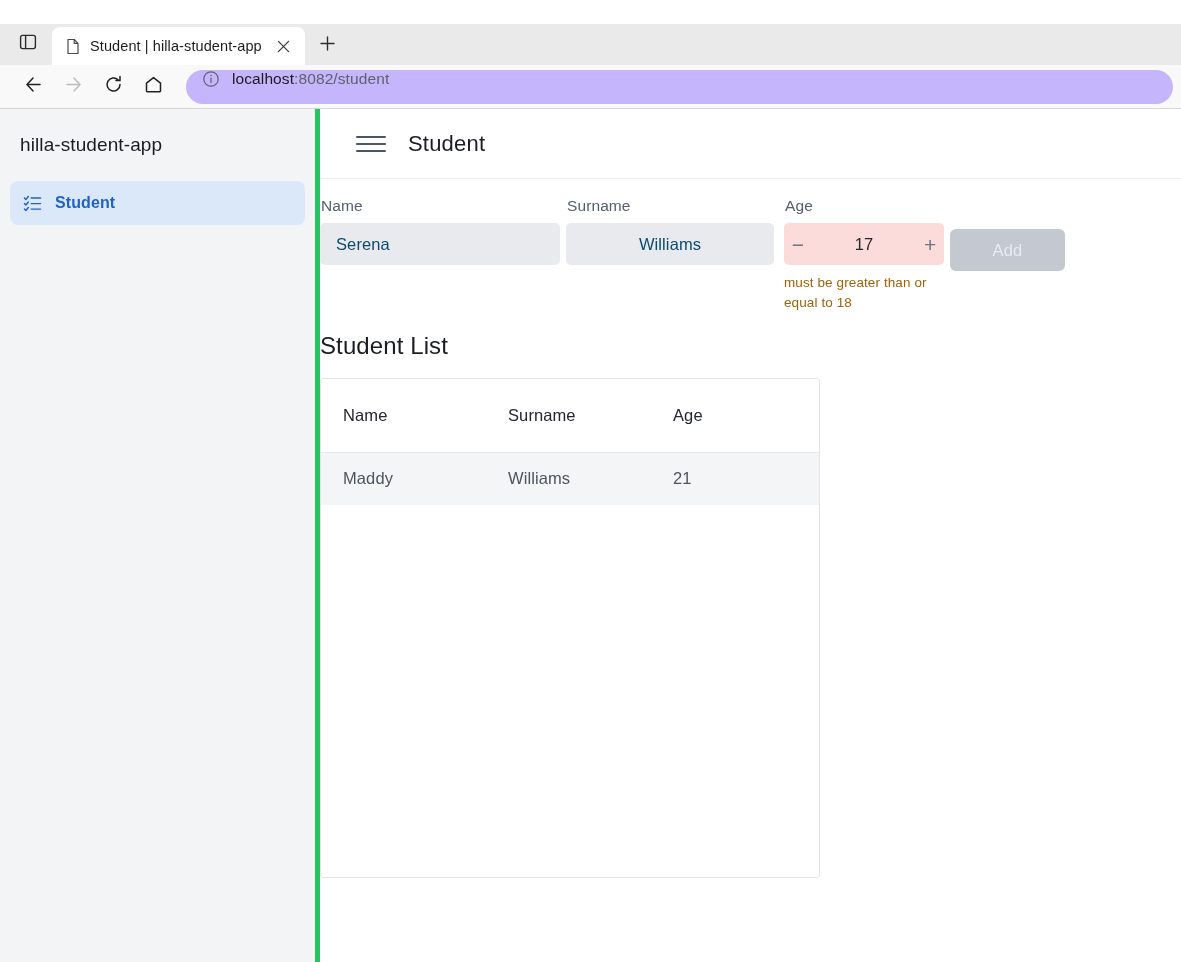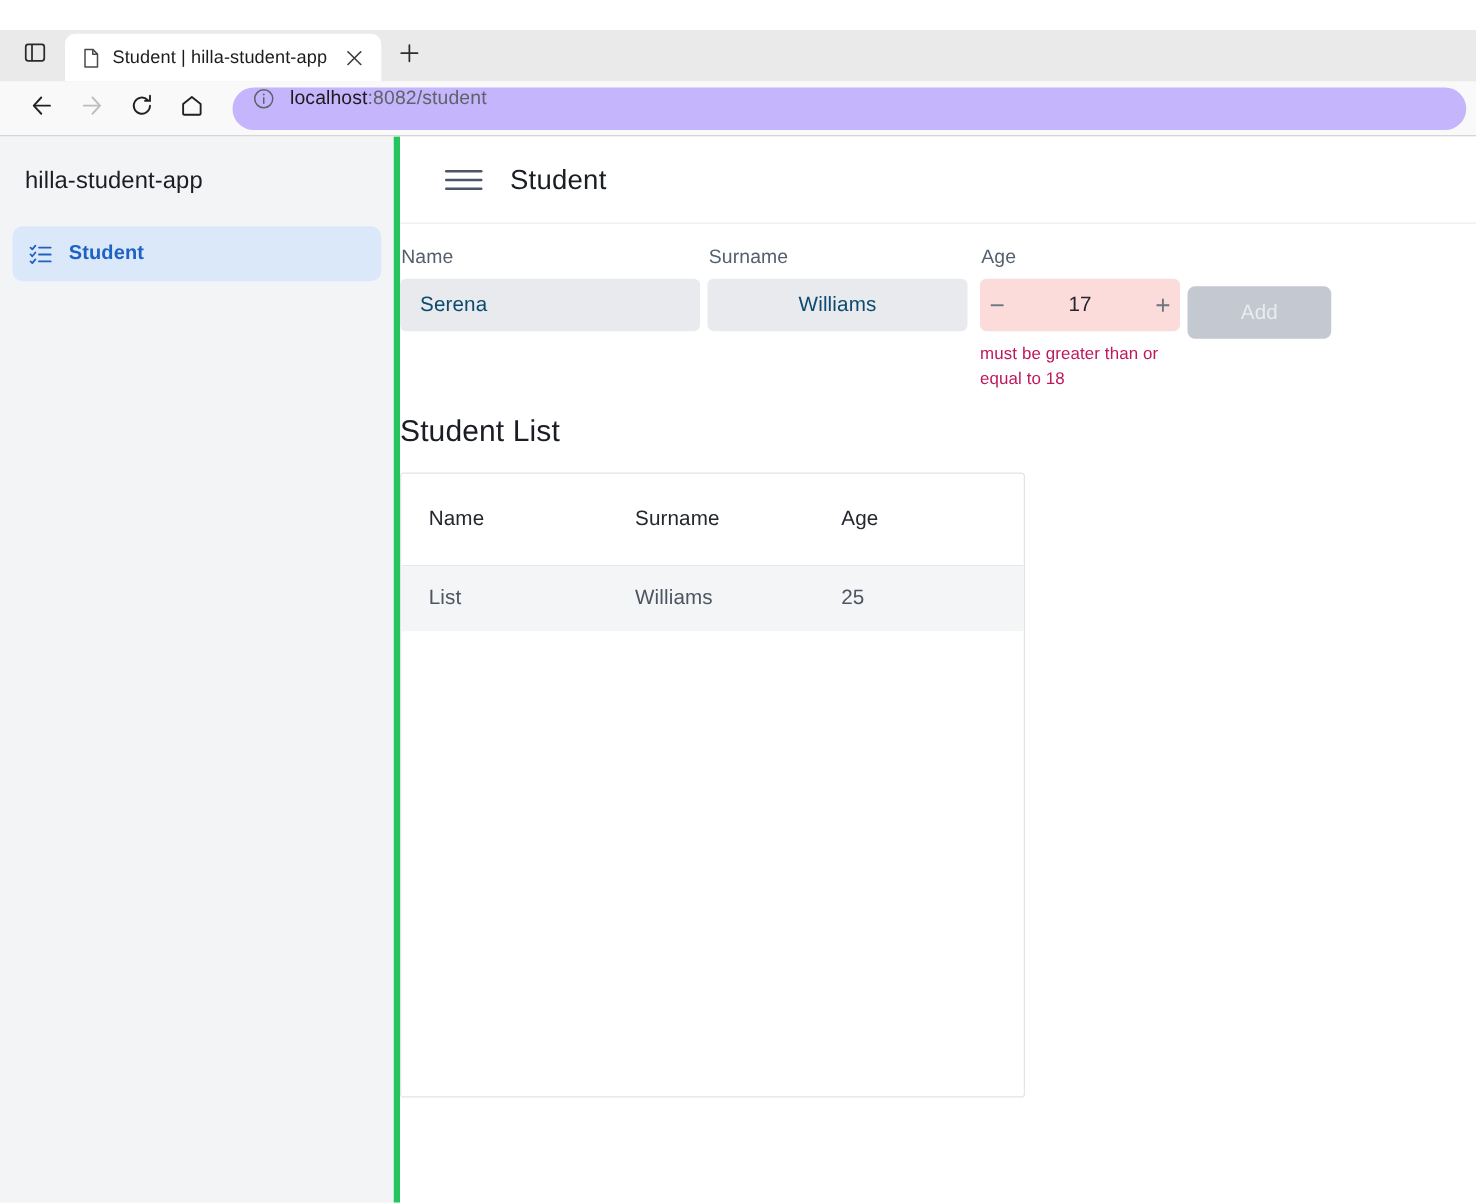--- a/index.html
+++ b/index.html
@@ -124,21 +124,21 @@
   }
   .step-btn {
     width: 42px; height: 42px; display: flex; align-items: center; justify-content: center;
     cursor: pointer; color: #6d7581; font-size: 21px; line-height: 1; user-select: none;
   }
   .number-value {
     flex: 1 1 auto; text-align: center; border: none; background: transparent;
     font-family: inherit; font-size: 16.5px; color: #23272e; outline: none; width: 100%;
   }
   .error-msg {
-    width: 160px; font-size: 13.5px; line-height: 1.5; color: #be185d;
+    width: 160px; font-size: 13.5px; line-height: 1.5; color: #a16207;
     padding-top: 8px; letter-spacing: .1px;
   }
 
   #add-button {
     height: 42px; min-width: 115px; margin-top: 32px;
     background: #c3c8d1; color: #e9ebef; border: none; border-radius: 6px;
     font-family: inherit; font-size: 16.5px; letter-spacing: .2px;
     cursor: default;
   }
 
@@ -317,23 +317,23 @@
         <div id="list-heading">Student List</div>
 
         <div id="grid">
           <div id="grid-head">
             <div class="cell col-name">Name</div>
             <div class="cell col-surname">Surname</div>
             <div class="cell col-age">Age</div>
           </div>
           <div id="grid-body">
             <div class="grid-row">
-              <div class="cell col-name">List</div>
+              <div class="cell col-name">Maddy</div>
               <div class="cell col-surname">Williams</div>
-              <div class="cell col-age">25</div>
+              <div class="cell col-age">21</div>
             </div>
           </div>
         </div>
       </div>
 
     </div>
   </div>
 </div>
 
 </body></html>

